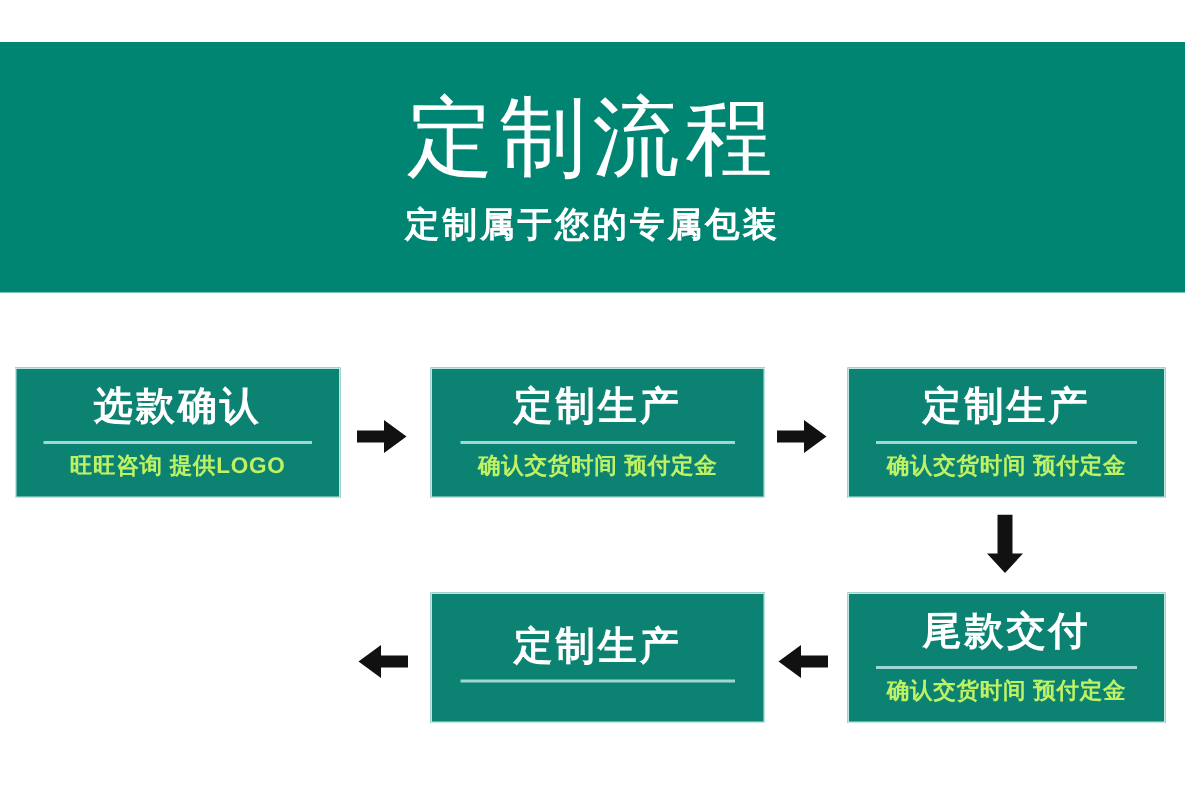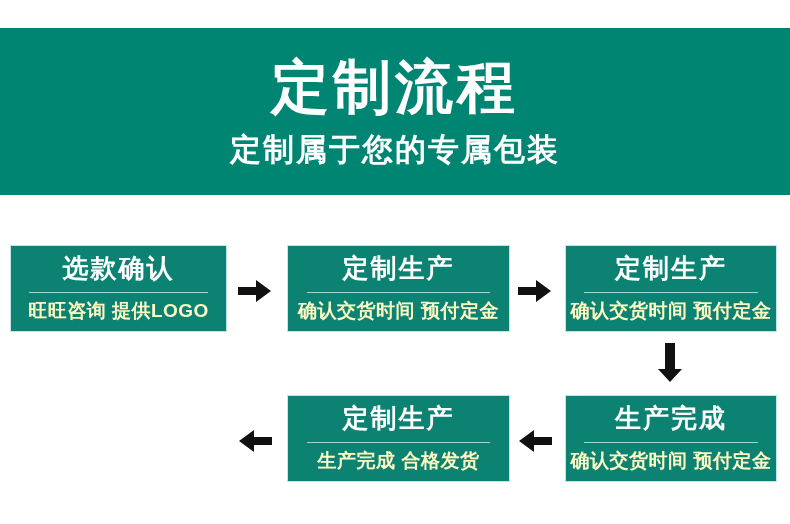--- a/index.html
+++ b/index.html
@@ -18,29 +18,29 @@
     width:790px;height:167px;
     background:#008573;
     display:flex;
     flex-direction:column;
     align-items:center;
     justify-content:center;
   }
   .banner-title{
     color:#ffffff;
     font-size:58px;
-    font-weight:bold;
+    font-weight:normal;
     letter-spacing:4px;
     line-height:1.1;
     margin-bottom:12px;
     white-space:nowrap;
   }
   .banner-subtitle{
     color:#ffffff;
-    font-size:31px;
+    font-size:23px;
     font-weight:bold;
     letter-spacing:2px;
     line-height:1.2;
     white-space:nowrap;
   }
 
   
   .flow{
     position:absolute;
     left:0;top:195px;
@@ -65,22 +65,22 @@
     line-height:1.25;
     white-space:nowrap;
   }
   .box-rule{
     width:86%;
     height:2px;
     background:#9fd8d2;
     margin:7px 0 6px 0;
   }
   .box-sub{
-    color:#fef9c3;
-    font-size:19px;
+    color:#bef264;
+    font-size:15px;
     font-weight:bold;
     letter-spacing:0.5px;
     line-height:1.25;
     white-space:nowrap;
   }
 
   
   .r1{top:50px;height:87px;}
   .r2{top:200px;height:87px;}
   .c1{left:10px;width:217px;}
@@ -144,28 +144,27 @@
 
   <div class="arrow a-r2a">
     <svg width="34" height="24" viewBox="0 0 34 24">
       <path d="M34 8 H16 V1 L1 12 L16 23 V16 H34 Z" fill="#111111"></path>
     </svg>
   </div>
 
   <div class="box r2 c2">
     <div class="box-title">定制生产</div>
     <div class="box-rule"></div>
-    <div class="box-sub">生产完成 合格发货</div>
   </div>
 
   <div class="arrow a-r2b">
     <svg width="34" height="24" viewBox="0 0 34 24">
       <path d="M34 8 H16 V1 L1 12 L16 23 V16 H34 Z" fill="#111111"></path>
     </svg>
   </div>
 
   <div class="box r2 c3">
-    <div class="box-title">生产完成</div>
+    <div class="box-title">尾款交付</div>
     <div class="box-rule"></div>
     <div class="box-sub">确认交货时间 预付定金</div>
   </div>
 
 </div>
 
 </body></html>

